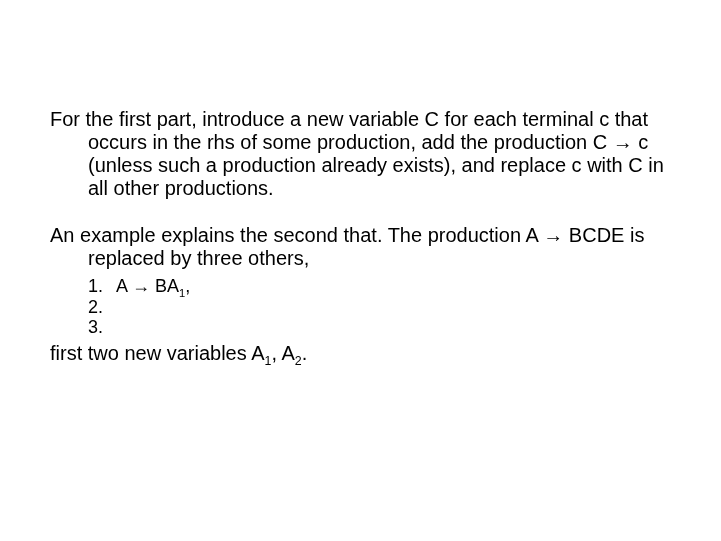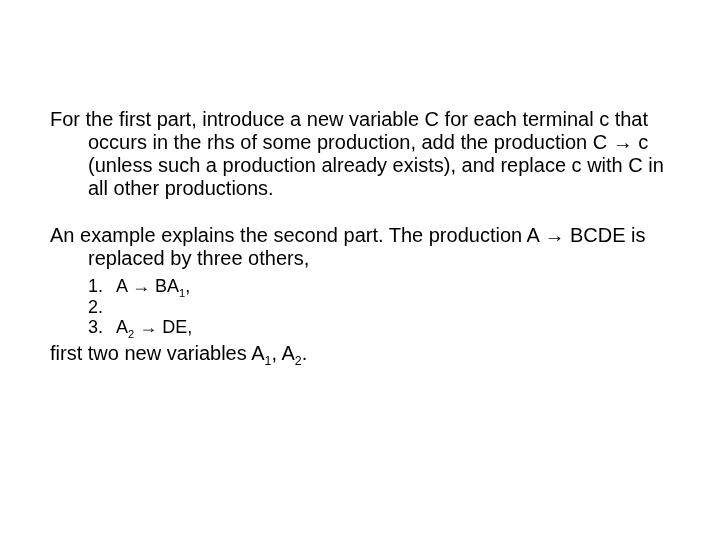--- a/index.html
+++ b/index.html
@@ -46,36 +46,33 @@
 </style>
 </head>
 <body>
 
 <div class="slide">
 
   <div class="para hang">For the first part, introduce a new variable C for each terminal c that occurs in the rhs of some production, add the production C → c (unless such a production already exists), and replace c with C in all other productions.</div>
 
 
   <div>
-    <div class="hang">An example explains the second part. The production A → BCDE is replaced by three others,</div>
+    <div class="hang">An example explains the second that. The production A → BCDE is replaced by three others,</div>
     <div class="list">
       <div class="list-row">
         <span class="list-num">1.</span>
         <span>
           <span>A → BA</span><span class="sub">1</span><span>,</span>
         </span>
       </div>
       <div class="list-row">
         <span class="list-num">2.</span>
       </div>
       <div class="list-row">
         <span class="list-num">3.</span>
-        <span>
-          <span>A</span><span class="sub">2</span><span> → DE,</span>
-        </span>
       </div>
     </div>
     <div>
       <span>first two new variables A</span><span class="sub">1</span><span>, A</span><span class="sub">2</span><span>.</span>
     </div>
   </div>
 
 </div>
 
 </body></html>

